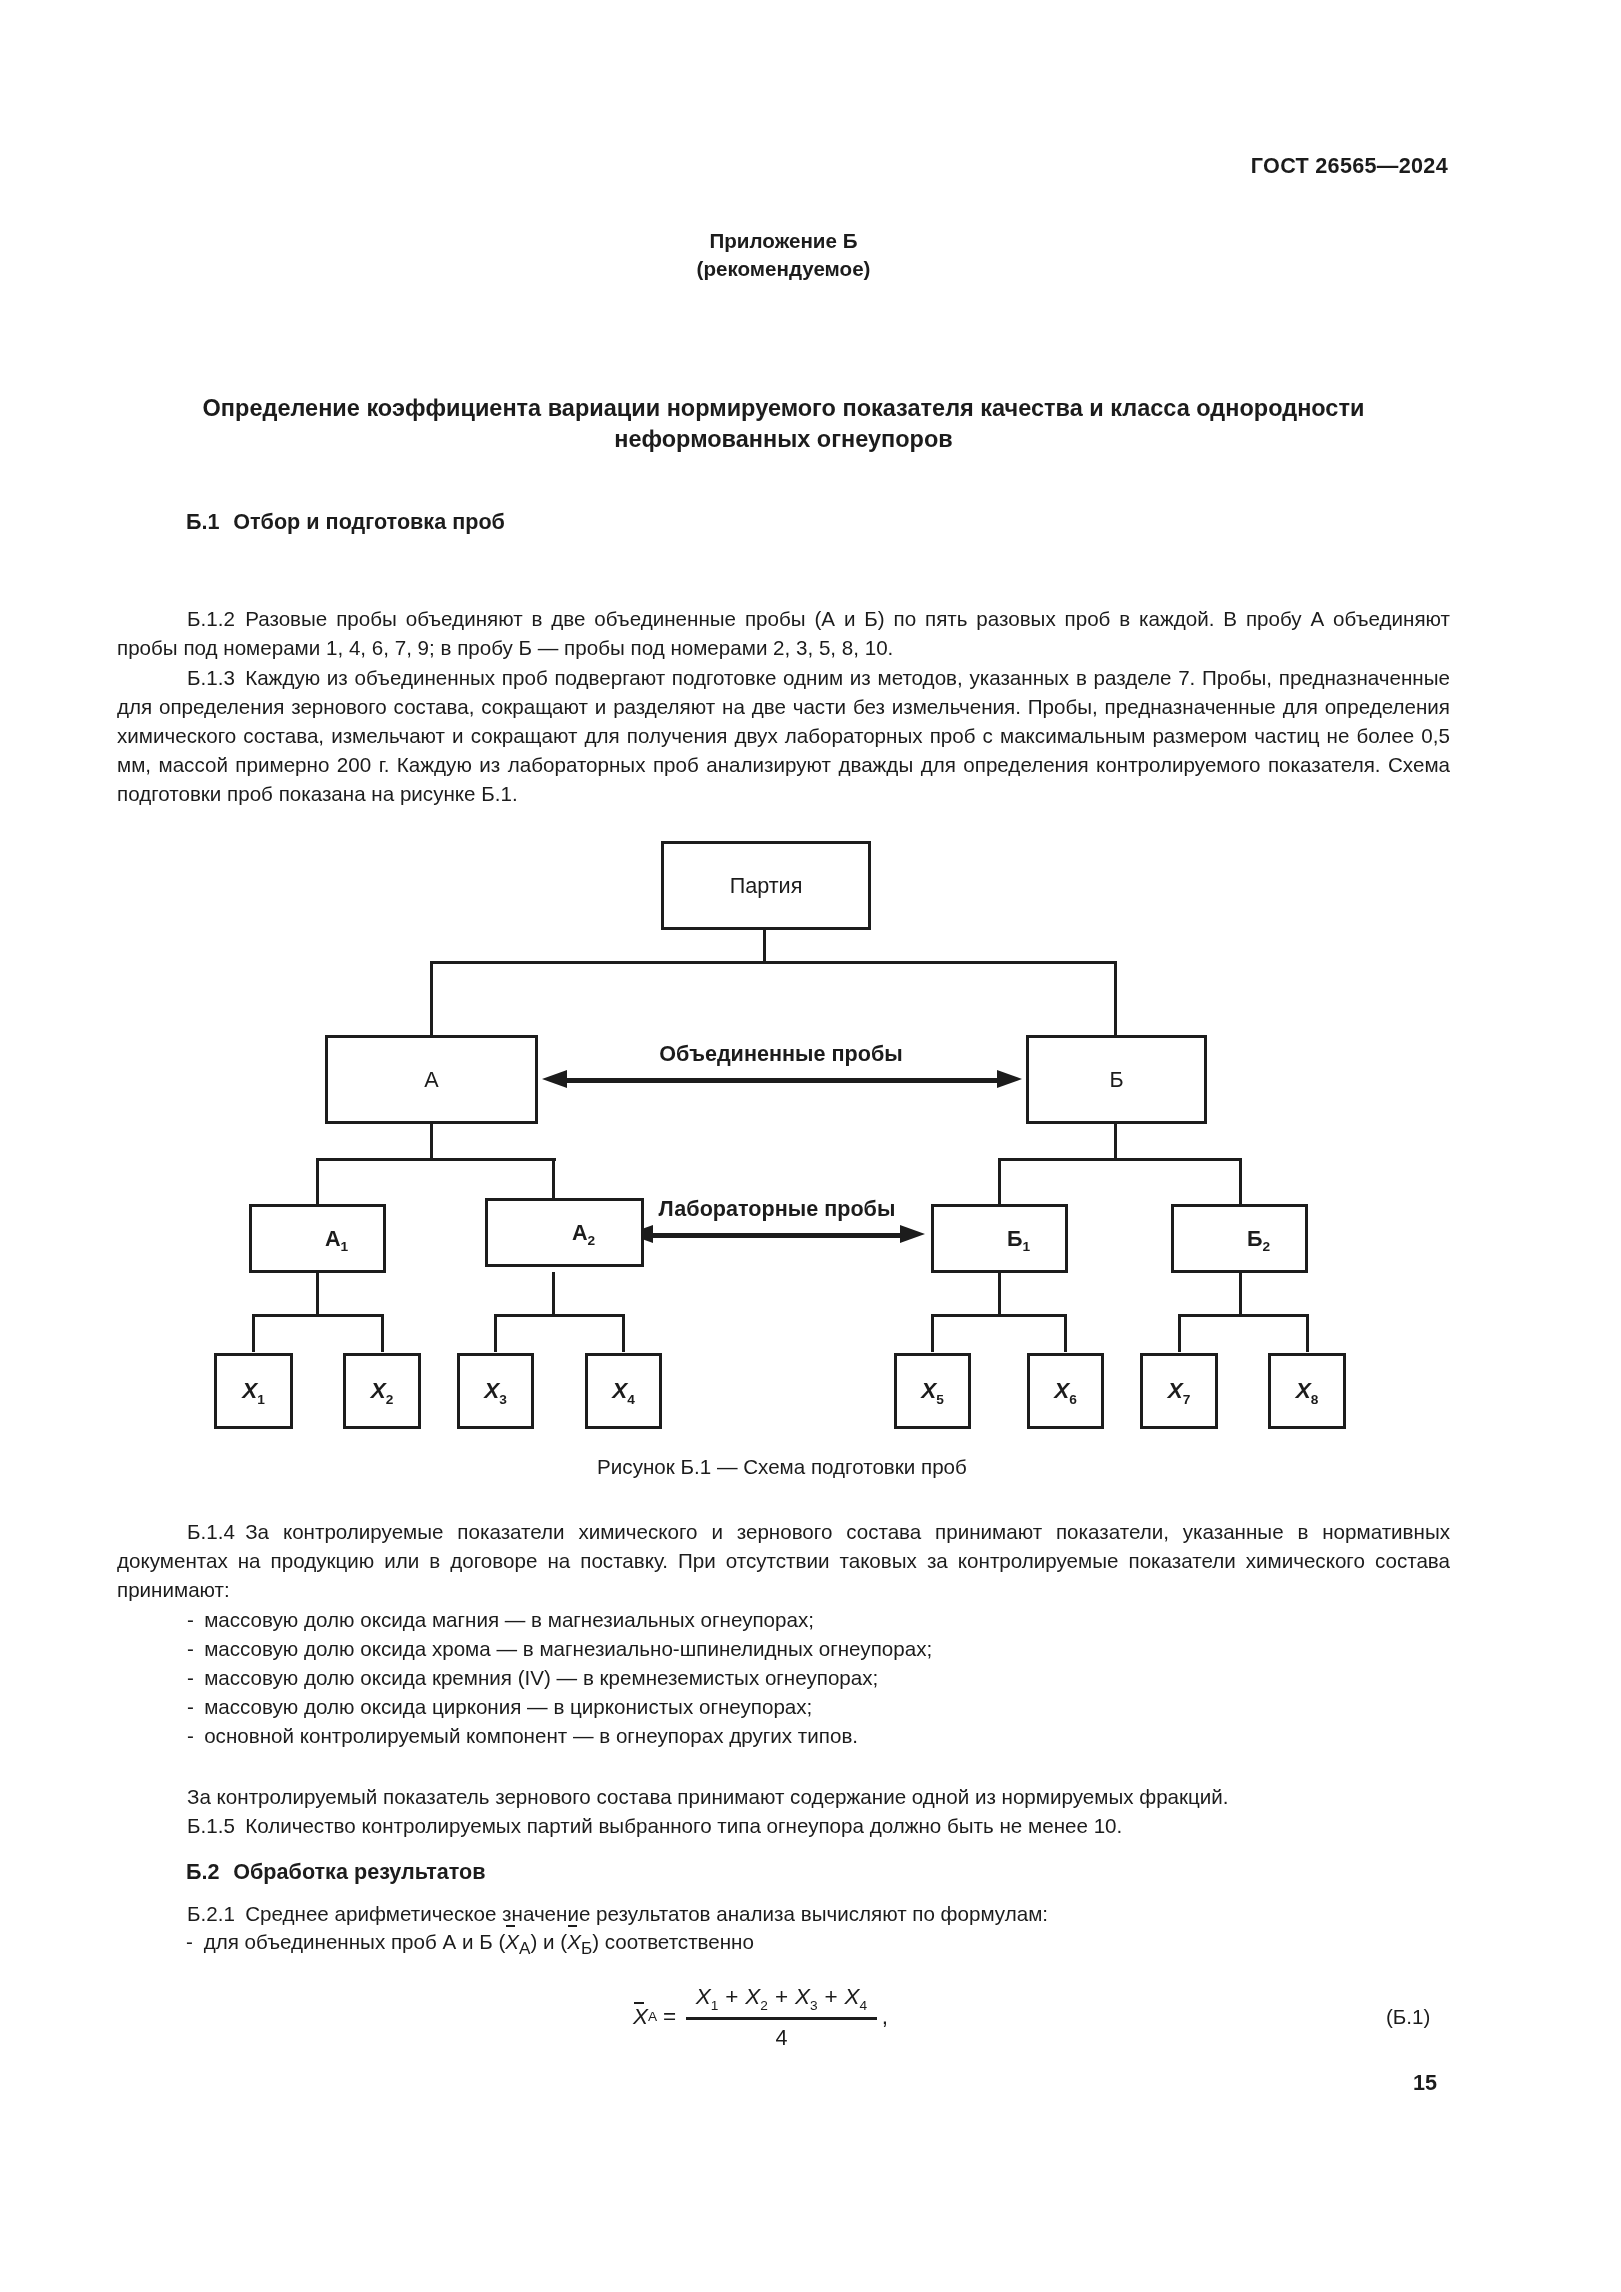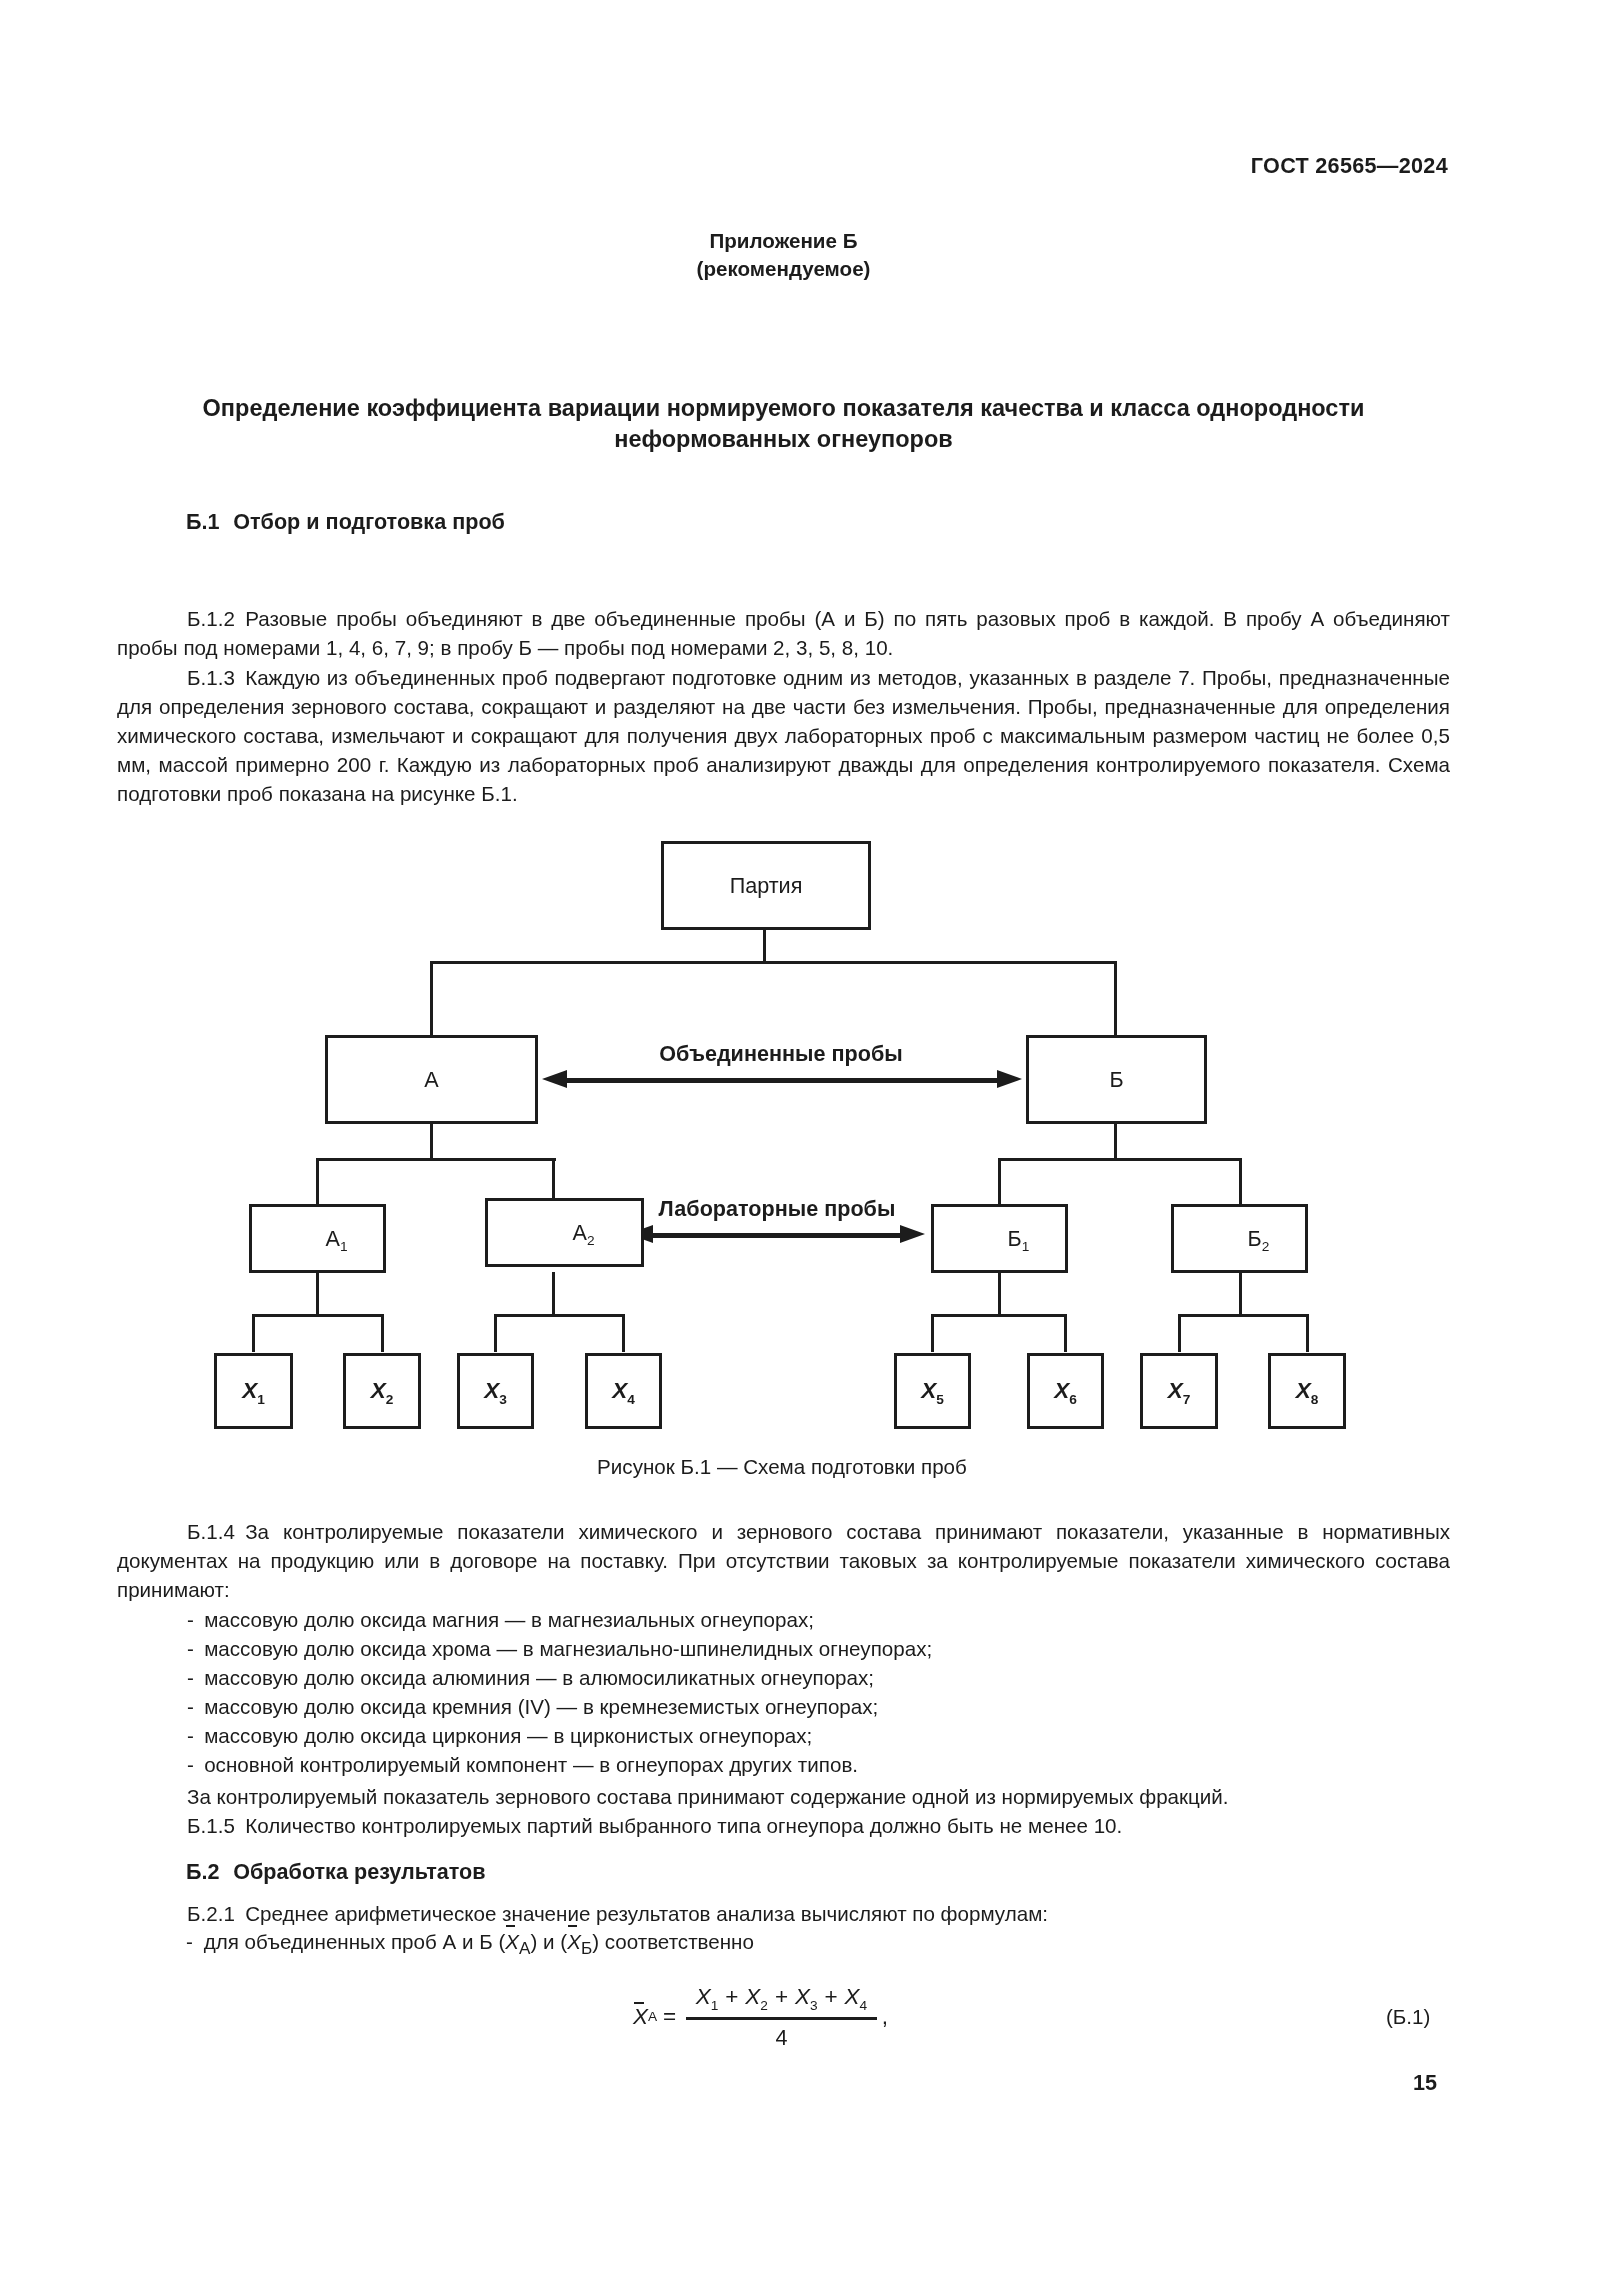--- a/index.html
+++ b/index.html
@@ -21,21 +21,21 @@
   .body-p { left:117px; width:1333px; font-size:20.6px; line-height:29px; text-align:justify; }
   .body-p p { margin:0; text-indent:70px; }
   .one-line { text-align:left; }
   
   .dline { position:absolute; background:#1c1c1c; }
   .dbox {
     position:absolute; box-sizing:border-box; border:3.9px solid #1c1c1c; background:#fff;
     display:flex; align-items:center; justify-content:center; font-size:21.6px;
   }
   .dbox sub { font-size:13.7px; line-height:0; }
-  .sub-box { font-weight:normal;padding-left:38px; }
+  .sub-box { font-weight:bold;padding-left:38px; }
   .xbox { font-weight:bold; font-size:22.5px; }
   .xbox .it { font-style:italic; }
   .dlabel { position:absolute; font-size:21.6px; font-weight:bold; text-align:center; }
   .tri-l { position:absolute; width:0; height:0; border-top:9.8px solid transparent; border-bottom:9.8px solid transparent; border-right:25.5px solid #1c1c1c; }
   .tri-r { position:absolute; width:0; height:0; border-top:9.8px solid transparent; border-bottom:9.8px solid transparent; border-left:25.5px solid #1c1c1c; }
   .fig-caption { left:292px; top:1455px; width:980px; text-align:center; font-size:20.6px; }
   
   .it { font-style:italic; }
   .xbar { position:relative; display:inline-block; font-style:italic; }
   .xbar::after { content:""; position:absolute; left:1px; right:3.9px; top:-2px; height:2px; background:#1c1c1c; }
@@ -168,21 +168,20 @@
   </div>
 
   <div class="abs fig-caption">Рисунок Б.1 — Схема подготовки проб</div>
 
   <div class="abs body-p" style="top:1517px">
     <p>Б.1.4 За контролируемые показатели химического и зернового состава принимают показатели, указанные в нормативных документах на продукцию или в договоре на поставку. При отсутствии таковых за контролируемые показатели химического состава принимают:</p>
   </div>
   <div class="abs body-p" style="top:1605px">
     <p class="li">- массовую долю оксида магния — в магнезиальных огнеупорах;</p>
     <p class="li">- массовую долю оксида хрома — в магнезиально-шпинелидных огнеупорах;</p>
-    <p class="li">- массовую долю оксида алюминия — в алюмосиликатных огнеупорах;</p>
     <p class="li">- массовую долю оксида кремния (IV) — в кремнеземистых огнеупорах;</p>
     <p class="li">- массовую долю оксида циркония — в цирконистых огнеупорах;</p>
     <p class="li">- основной контролируемый компонент — в огнеупорах других типов.</p>
   </div>
   <div class="abs body-p" style="top:1782px">
     <p>За контролируемый показатель зернового состава принимают содержание одной из нормируемых фракций.</p>
   </div>
   <div class="abs body-p" style="top:1811px">
     <p>Б.1.5 Количество контролируемых партий выбранного типа огнеупора должно быть не менее 10.</p>
   </div>

